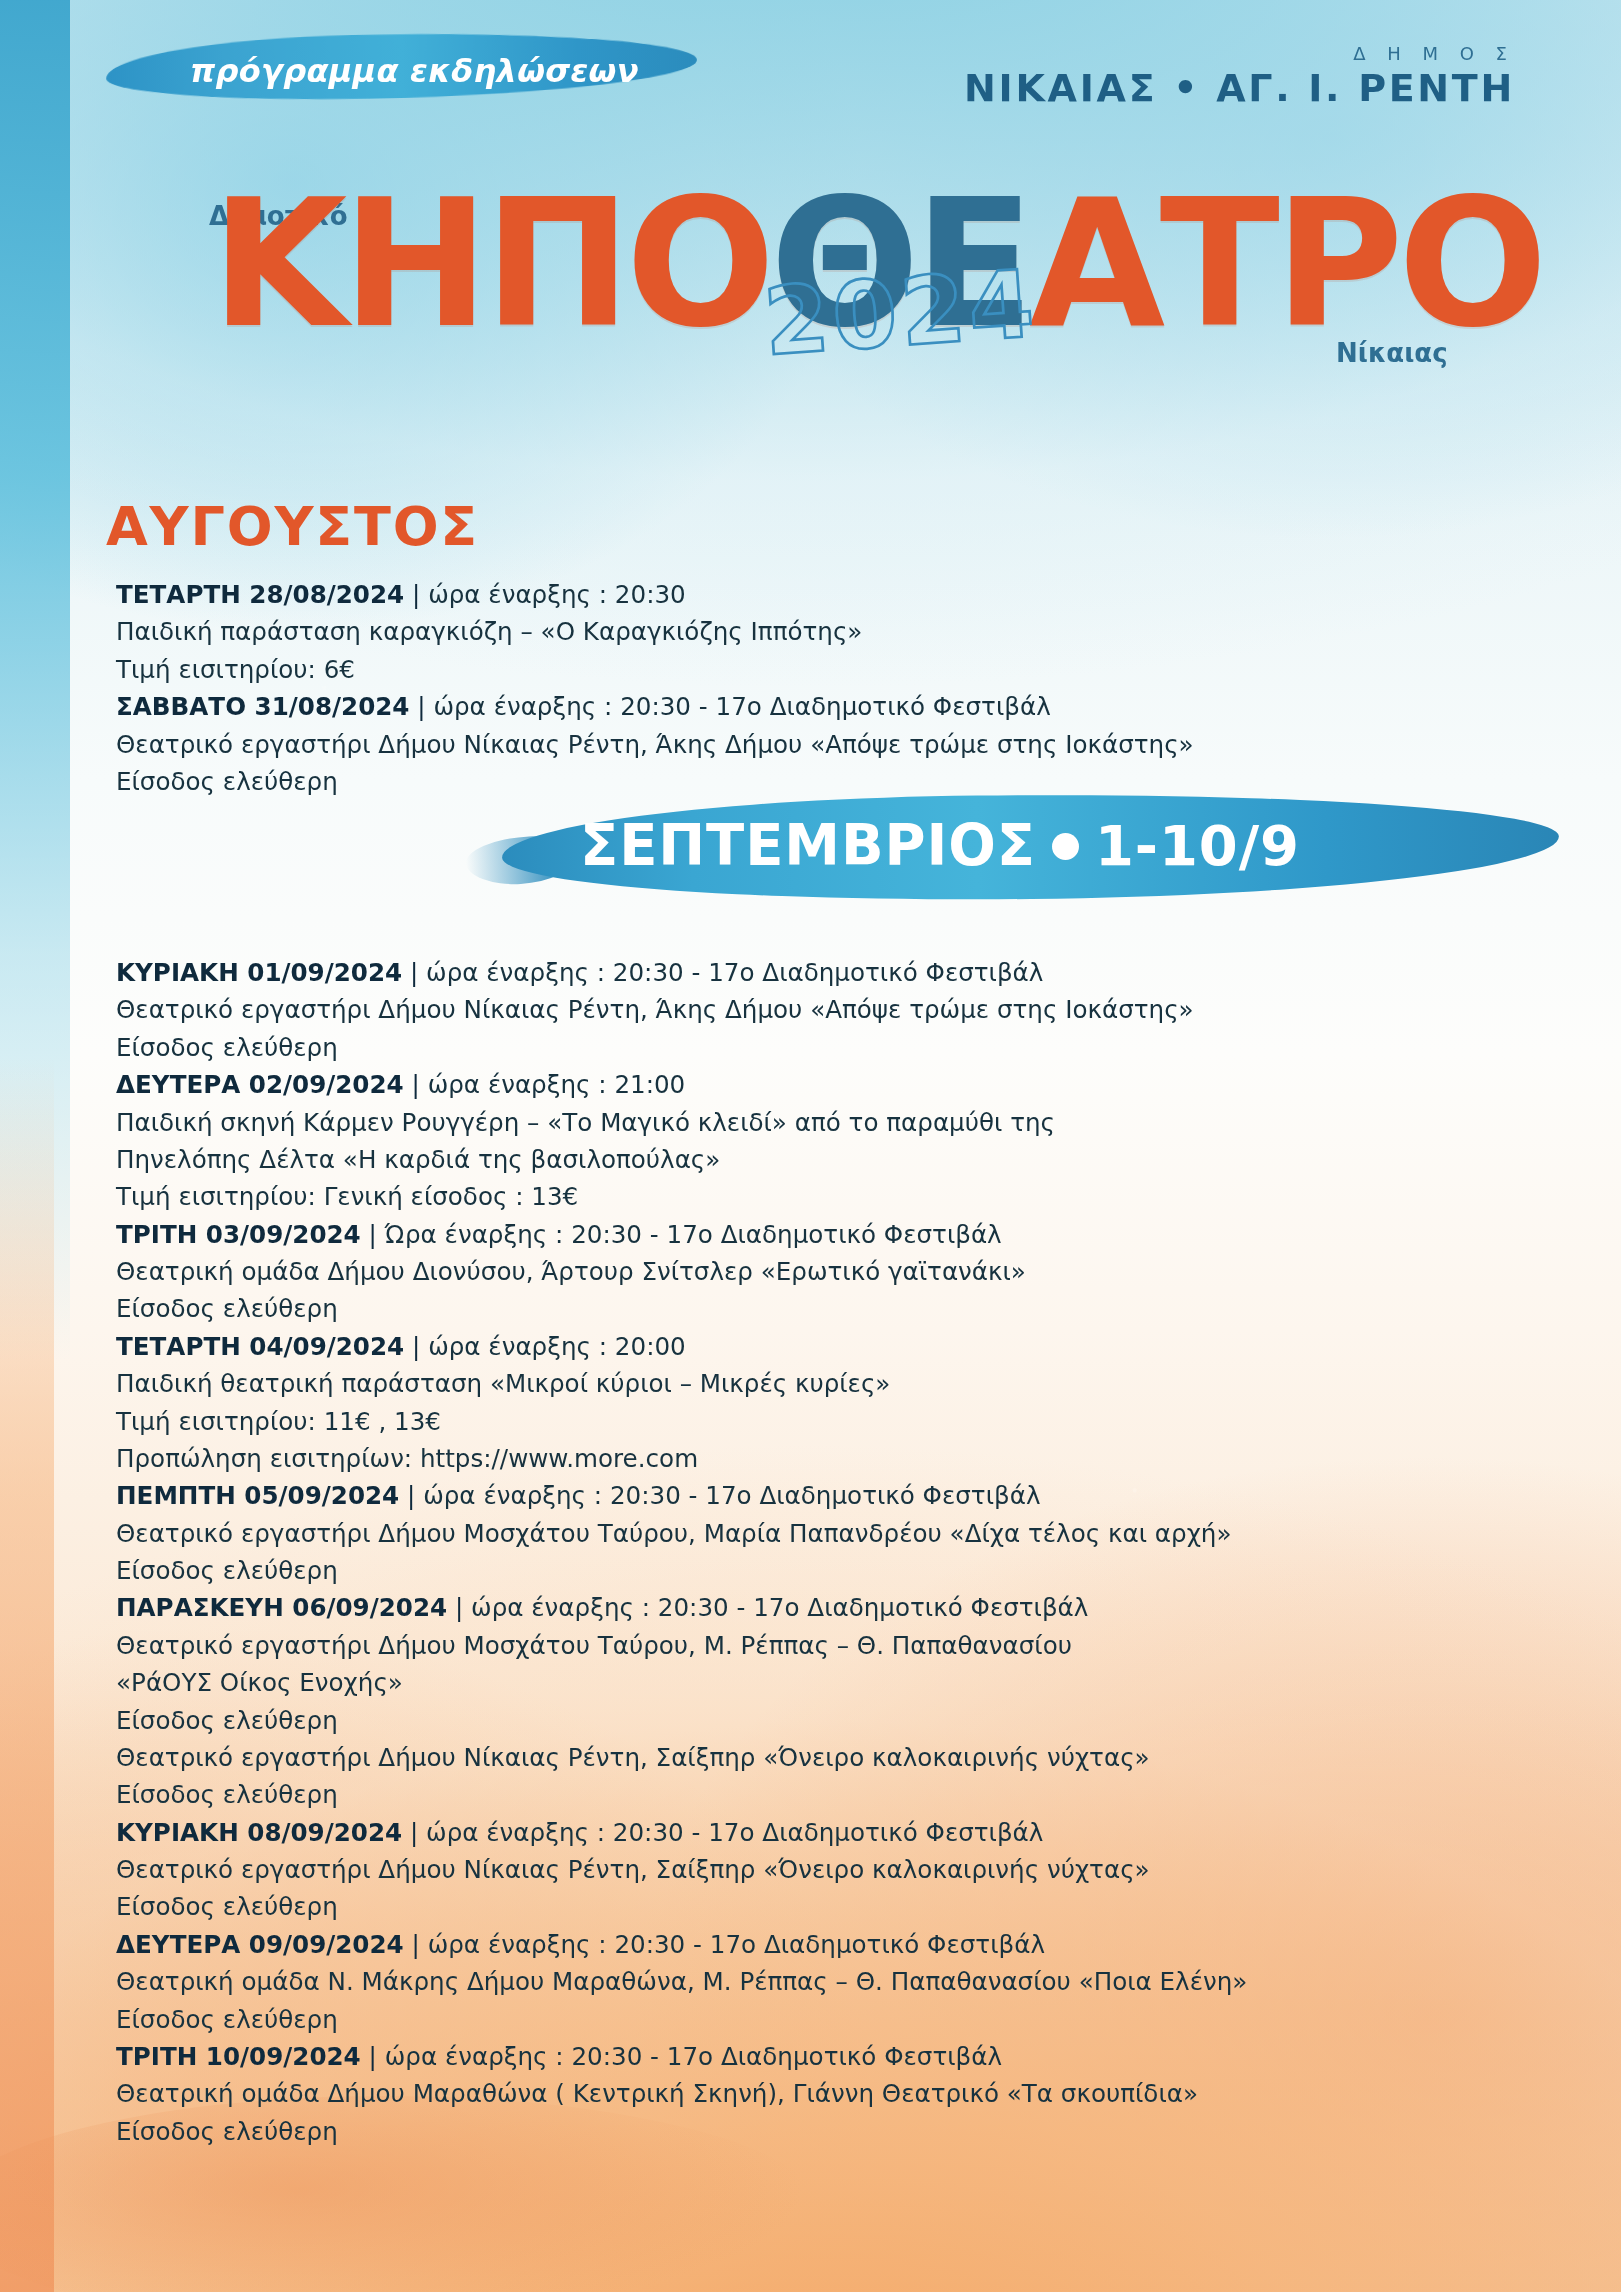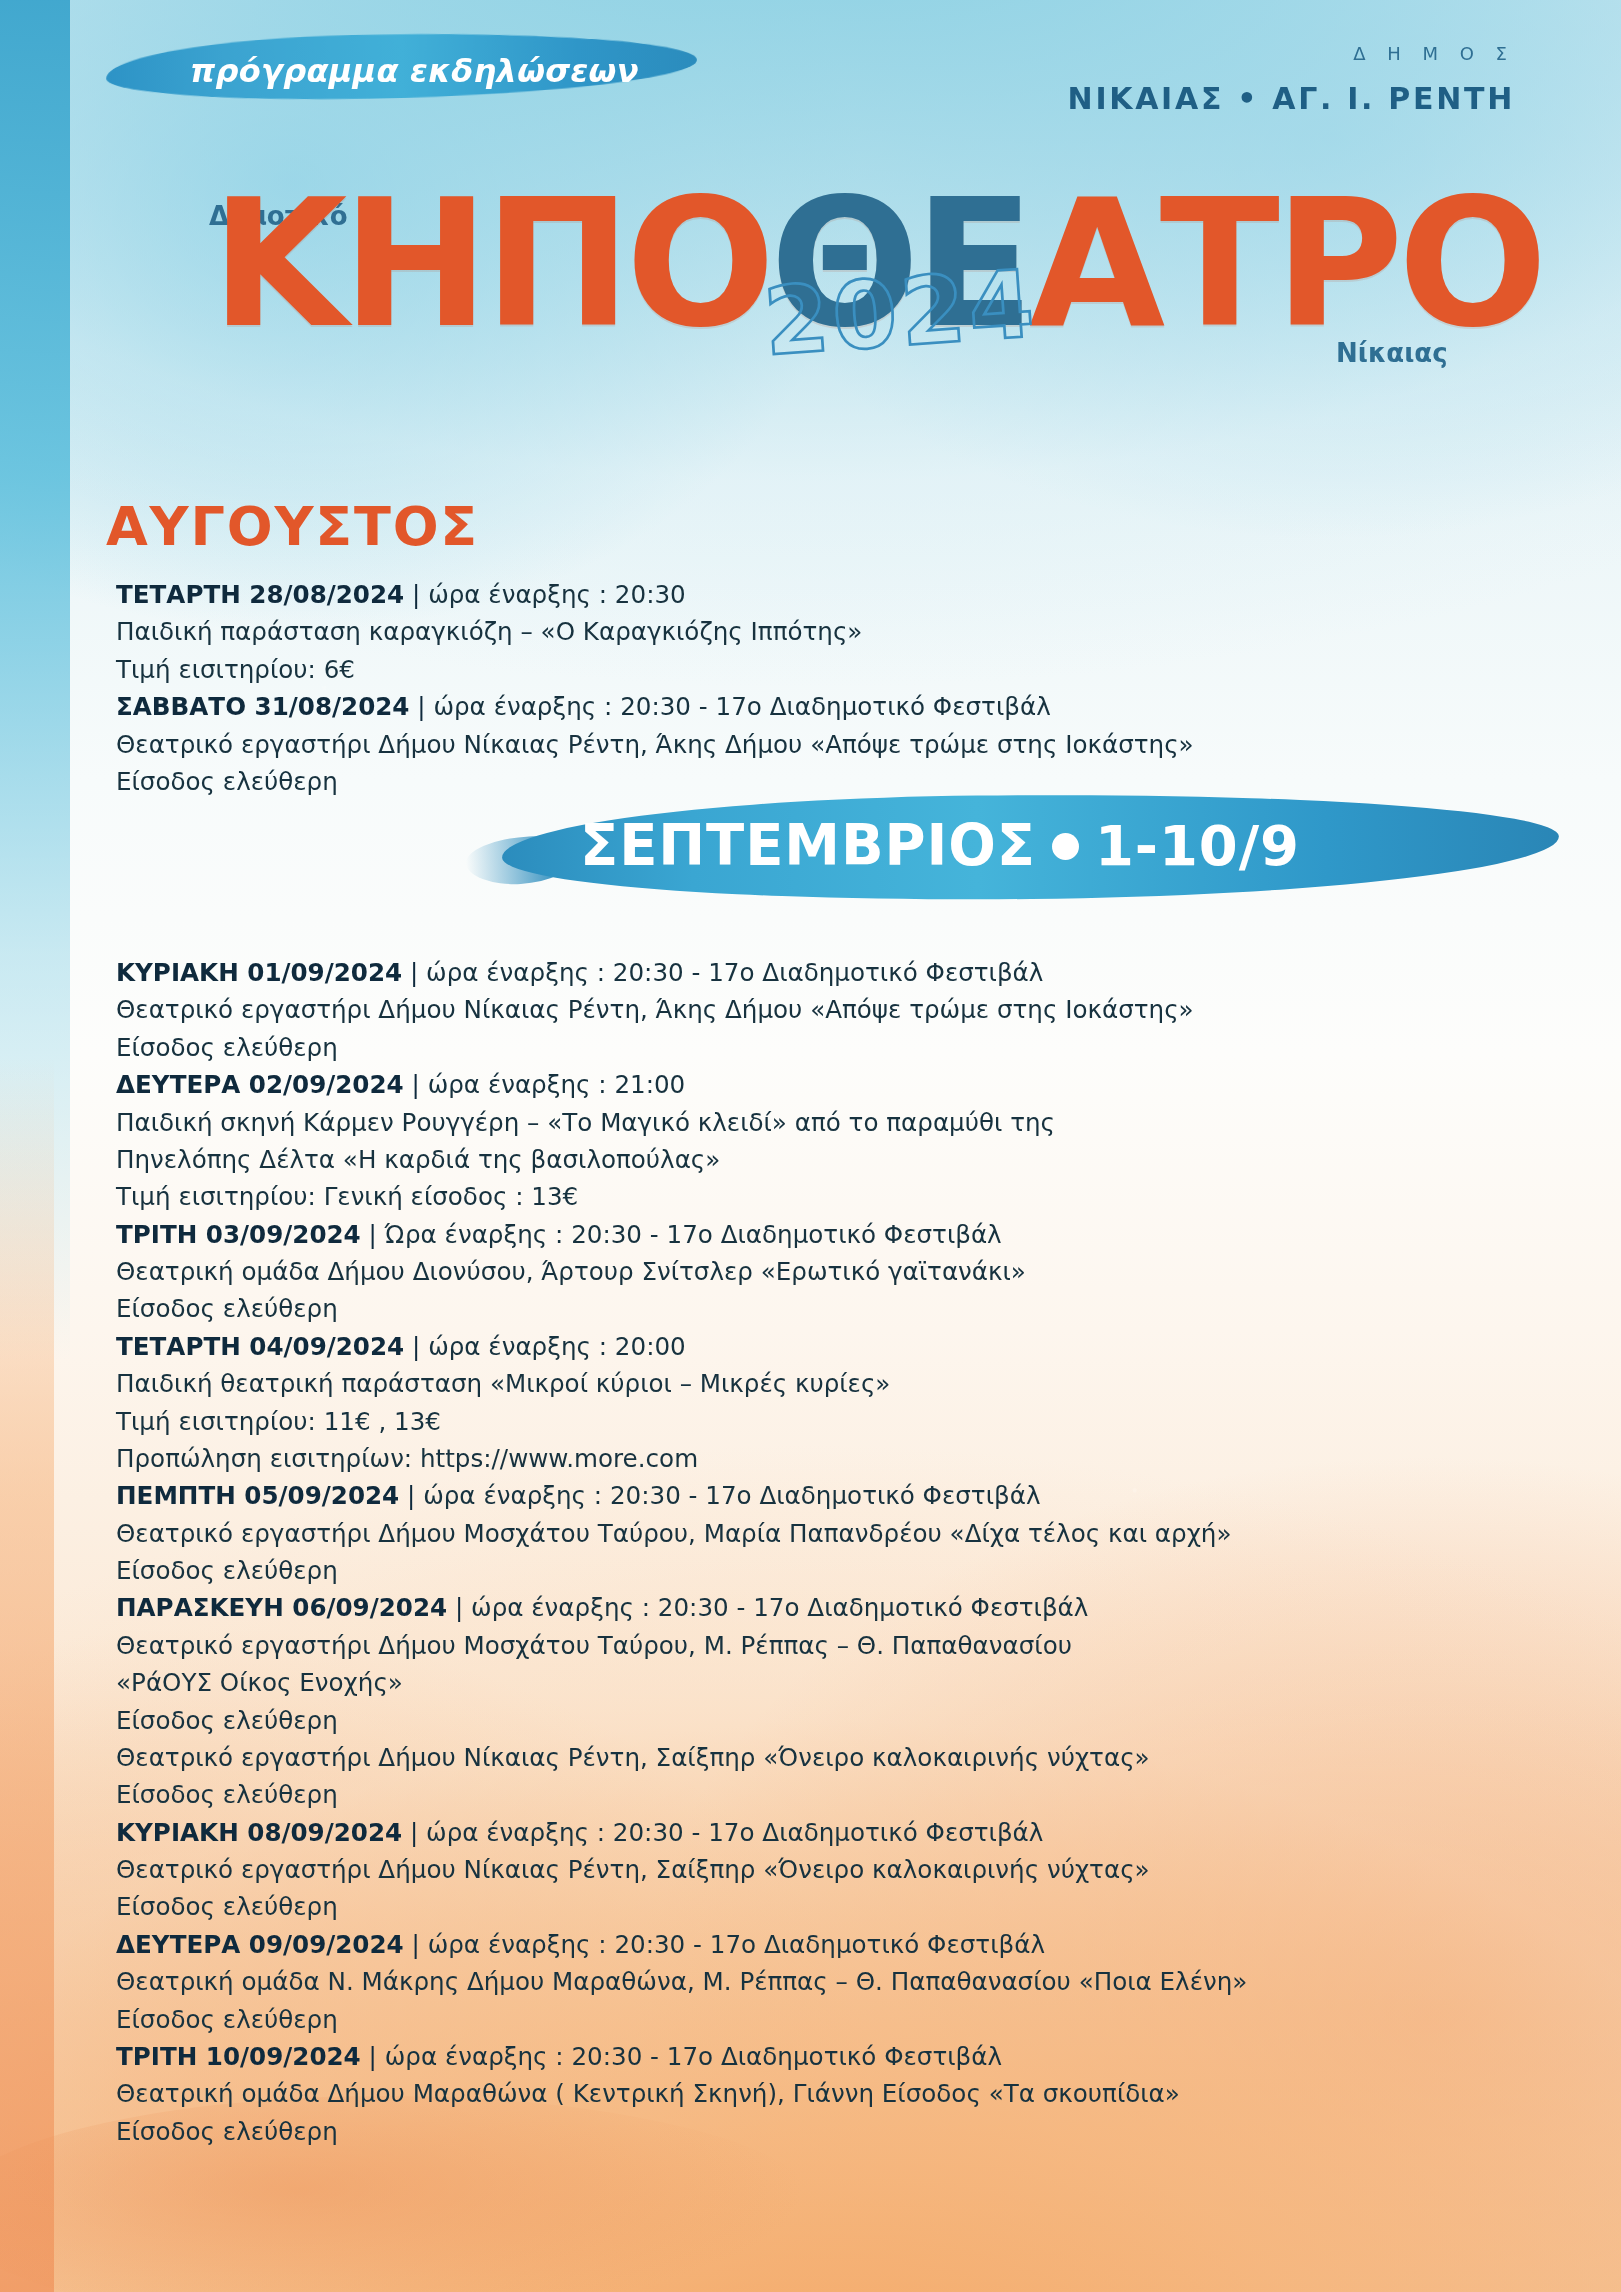--- a/index.html
+++ b/index.html
@@ -66,21 +66,21 @@
     white-space: nowrap;
   }
 
   #municipality {
     position:absolute; right: 106px; top: 43px; text-align: right;
   }
   #municipality .line1 {
     font-size: 18px; font-weight: 400; color:#2f6f93; letter-spacing: 8px;
   }
   #municipality .line2 {
-    font-size: 30px; font-weight: 700; color:#1f5f85; letter-spacing: 2.7px; margin-top: 17px;
+    font-size: 38px; font-weight: 700; color:#1f5f85; letter-spacing: 2.7px; margin-top: 2px;
   }
 
   
   #title-wrap { position:absolute; left:12px; top:134px; width:1289px; height:233px; }
   #dimotiko {
     position:absolute; left:197px; top:67px;
     font-size: 26px; color:#2f6f93; font-weight:600;
   }
   #nikaias-small {
     position:absolute; left:1324px; top:204px;
@@ -227,17 +227,17 @@
       <div class="ev-line ev-body">Είσοδος ελεύθερη</div>
       <div class="ev-line ev-body">Θεατρικό εργαστήρι Δήμου Νίκαιας Ρέντη, Σαίξπηρ «Όνειρο καλοκαιρινής νύχτας»</div>
       <div class="ev-line ev-body">Είσοδος ελεύθερη</div>
       <div class="ev-line"><span class="ev-head">ΚΥΡΙΑΚΗ 08/09/2024</span><span class="ev-sep"> | </span><span class="ev-body">ώρα έναρξης : 20:30 - 17ο Διαδημοτικό Φεστιβάλ</span></div>
       <div class="ev-line ev-body">Θεατρικό εργαστήρι Δήμου Νίκαιας Ρέντη, Σαίξπηρ «Όνειρο καλοκαιρινής νύχτας»</div>
       <div class="ev-line ev-body">Είσοδος ελεύθερη</div>
       <div class="ev-line"><span class="ev-head">ΔΕΥΤΕΡΑ 09/09/2024</span><span class="ev-sep"> | </span><span class="ev-body">ώρα έναρξης :  20:30 - 17ο Διαδημοτικό Φεστιβάλ</span></div>
       <div class="ev-line ev-body">Θεατρική ομάδα Ν. Μάκρης Δήμου Μαραθώνα, Μ. Ρέππας –  Θ. Παπαθανασίου «Ποια Ελένη»</div>
       <div class="ev-line ev-body">Είσοδος ελεύθερη</div>
       <div class="ev-line"><span class="ev-head">ΤΡΙΤΗ 10/09/2024</span><span class="ev-sep"> | </span><span class="ev-body">ώρα έναρξης :  20:30 - 17ο Διαδημοτικό Φεστιβάλ</span></div>
-      <div class="ev-line ev-body">Θεατρική ομάδα  Δήμου Μαραθώνα ( Κεντρική Σκηνή), Γιάννη Είσοδος «Τα σκουπίδια»</div>
+      <div class="ev-line ev-body">Θεατρική ομάδα  Δήμου Μαραθώνα ( Κεντρική Σκηνή), Γιάννη Θεατρικό «Τα σκουπίδια»</div>
       <div class="ev-line ev-body">Είσοδος ελεύθερη</div>
     </div>
 </div>
 
 
 </body></html>

